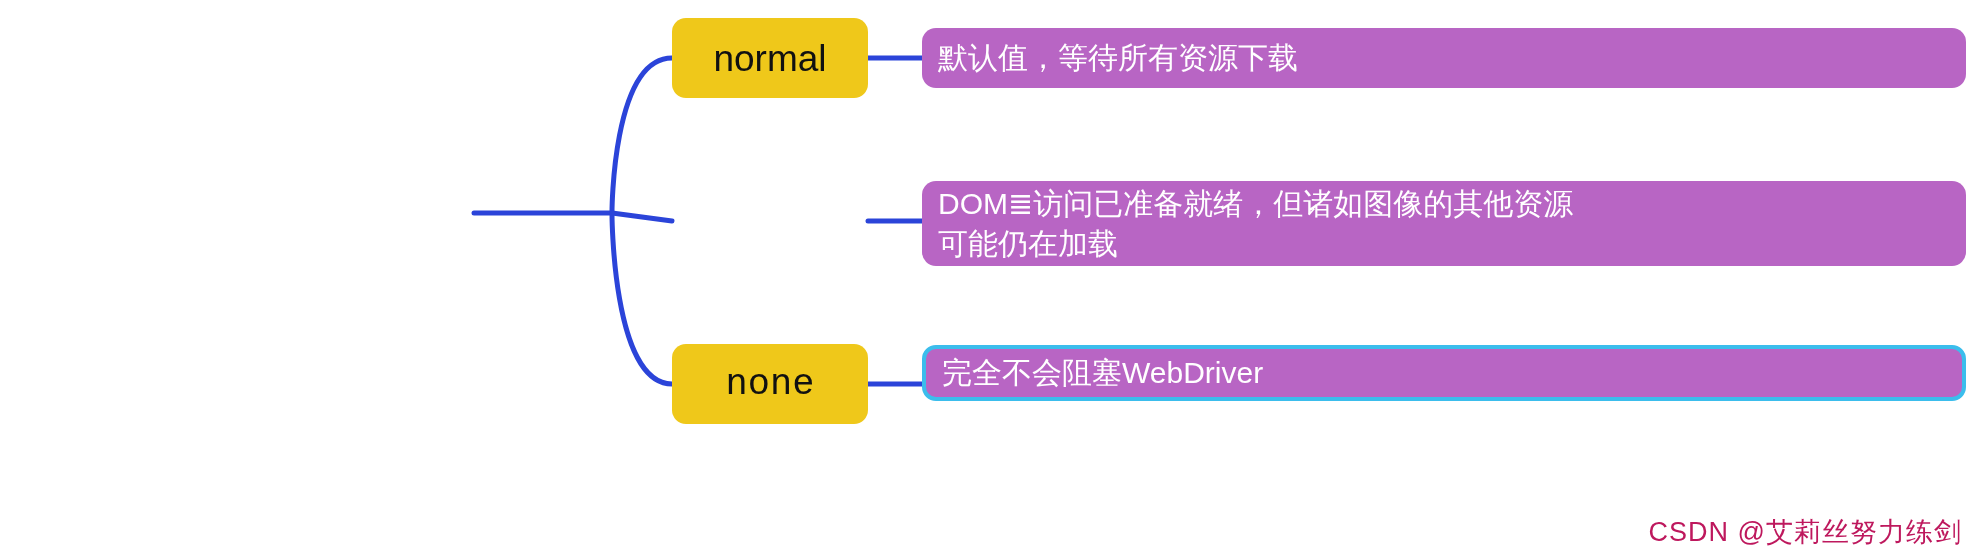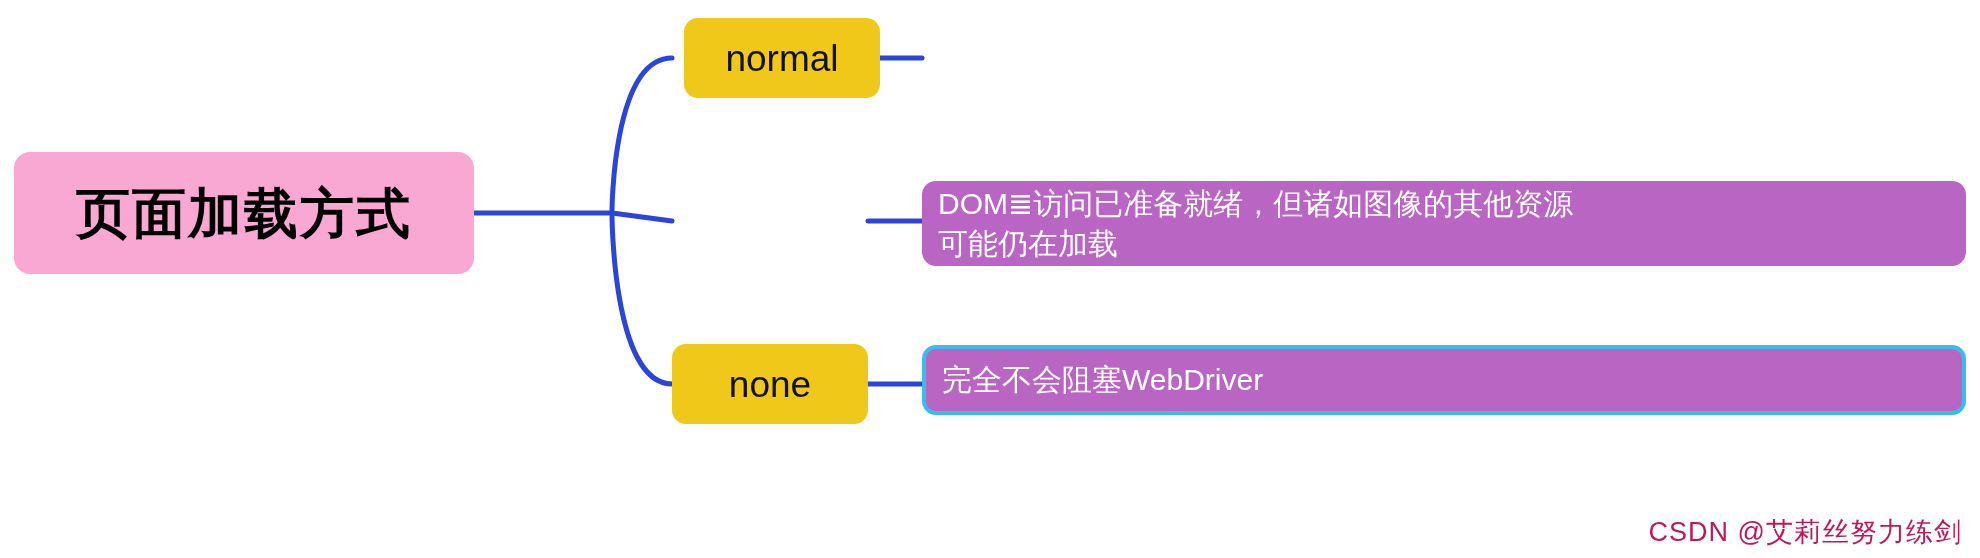--- a/index.html
+++ b/index.html
@@ -70,23 +70,23 @@
     left: 672px;
     justify-content: center;
   }
   .branch-label {
     font-size: 37px;
     font-weight: 400;
     color: #111111;
     line-height: 1;
     white-space: nowrap;
   }
-  #branch-normal { top: 18px; margin-left: 12px; }
+  #branch-normal { top: 18px; }
   #branch-eager  { top: 181px; }
-  #branch-none   { top: 344px; }
+  #branch-none   { top: 344px; font-family: Liberation Mono, monospace; }
 
   
   .leaf-node {
     background: #B865C4;
     border-radius: 14px;
     left: 922px;
     padding: 0 16px;
     align-items: center;
   }
   .leaf-label {
@@ -102,21 +102,21 @@
     height: 60px;
   }
   #leaf-eager {
     top: 181px;
     width: 1044px;
     height: 85px;
   }
   #leaf-none {
     top: 345px;
     width: 1044px;
-    height: 70px;
+    height: 56px;
     border: 4px solid #3BBDEC;
   }
 
   
   .watermark {
     position: absolute;
     right: 18px;
     bottom: 8px;
     z-index: 3;
     font-size: 27px;
@@ -140,26 +140,26 @@
       <path d="M612 213 L672 221"></path>
 
       <path d="M612 213 C 612 213, 612 384, 672 384"></path>
 
       <path d="M868 58 L922 58"></path>
       <path d="M868 221 L922 221"></path>
       <path d="M868 384 L922 384"></path>
     </g>
   </svg>
 
-  <div class="node root-node">
-    <span class="root-label">页面加载方式</span>
-  </div>
 
   <div class="node branch-node" id="branch-normal">
     <span class="branch-label">normal</span>
+  </div>
+  <div class="node leaf-node" id="leaf-normal">
+    <span class="leaf-label">默认值，等待所有资源下载</span>
   </div>
 
   <div class="node leaf-node" id="leaf-eager">
     <span class="leaf-label">DOM≣访问已准备就绪，但诸如图像的其他资源
 可能仍在加载</span>
   </div>
 
   <div class="node branch-node" id="branch-none">
     <span class="branch-label">none</span>
   </div>

